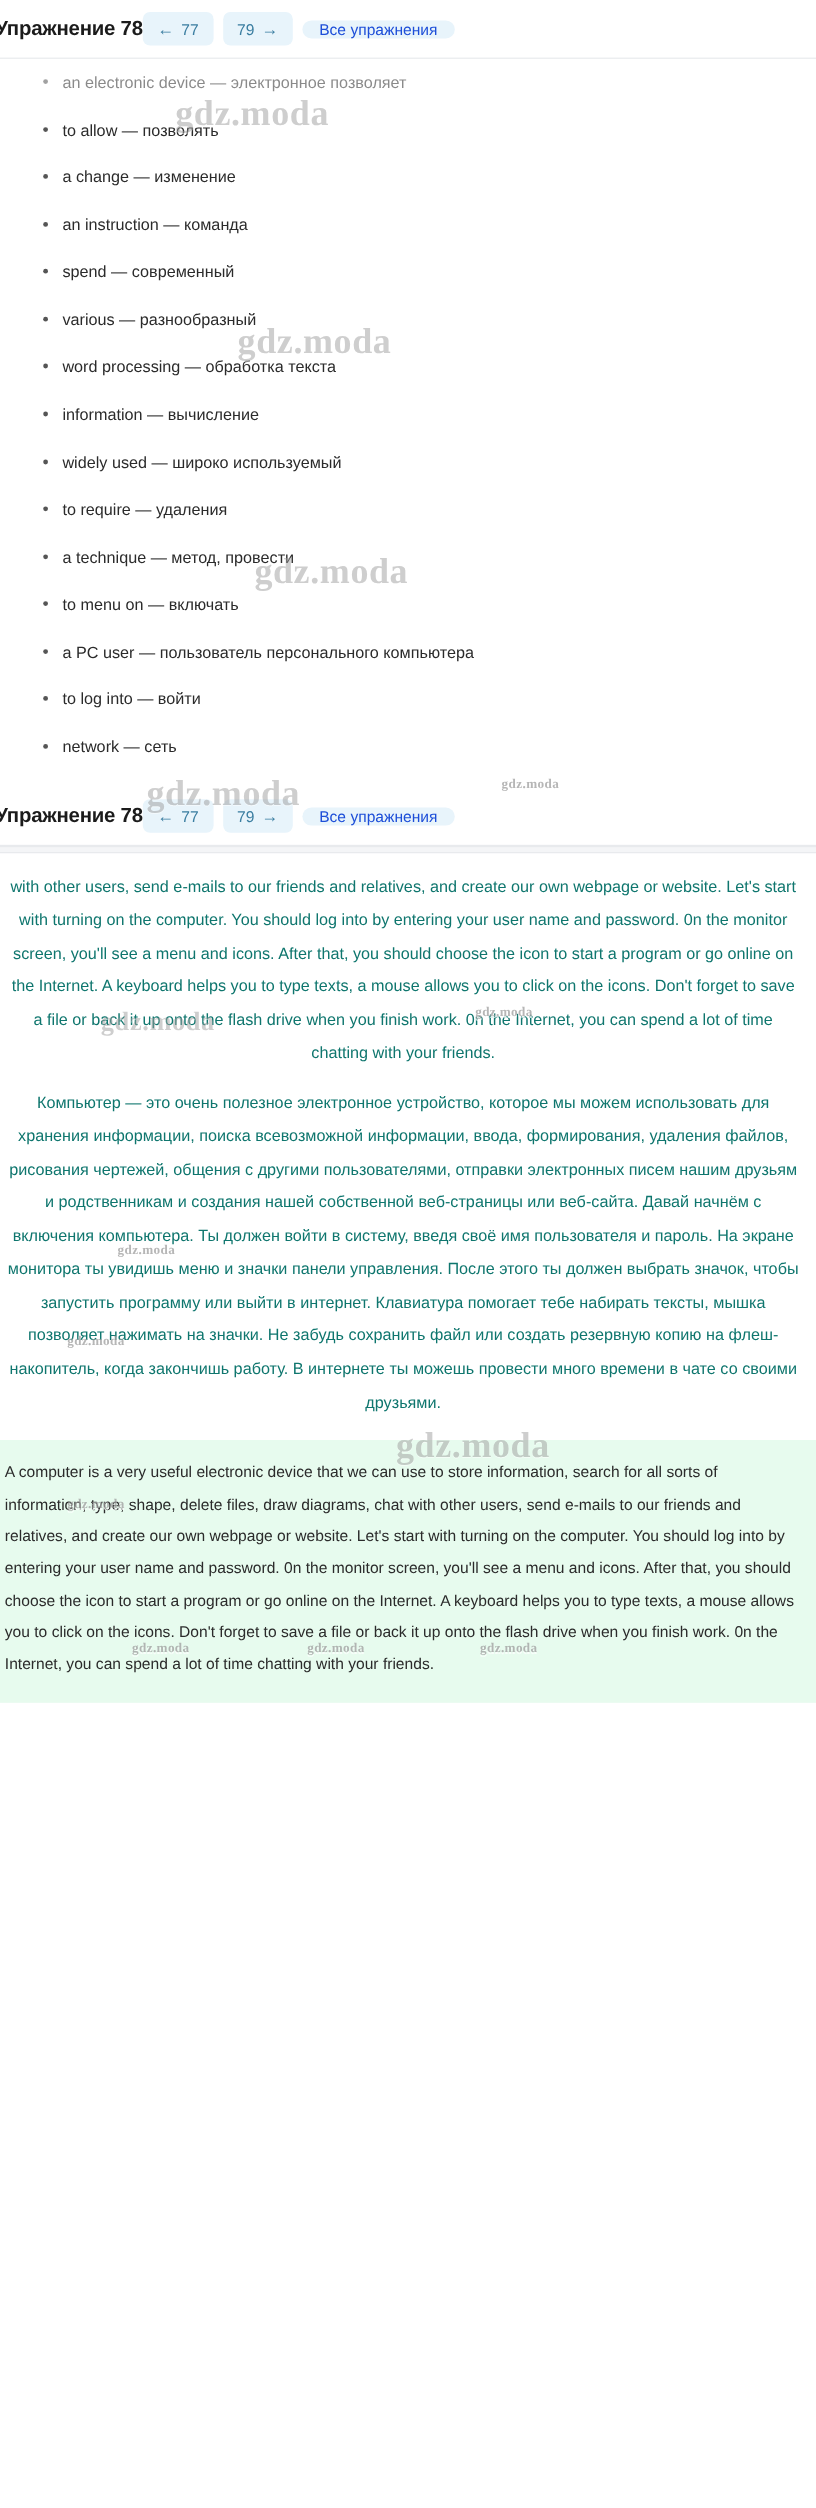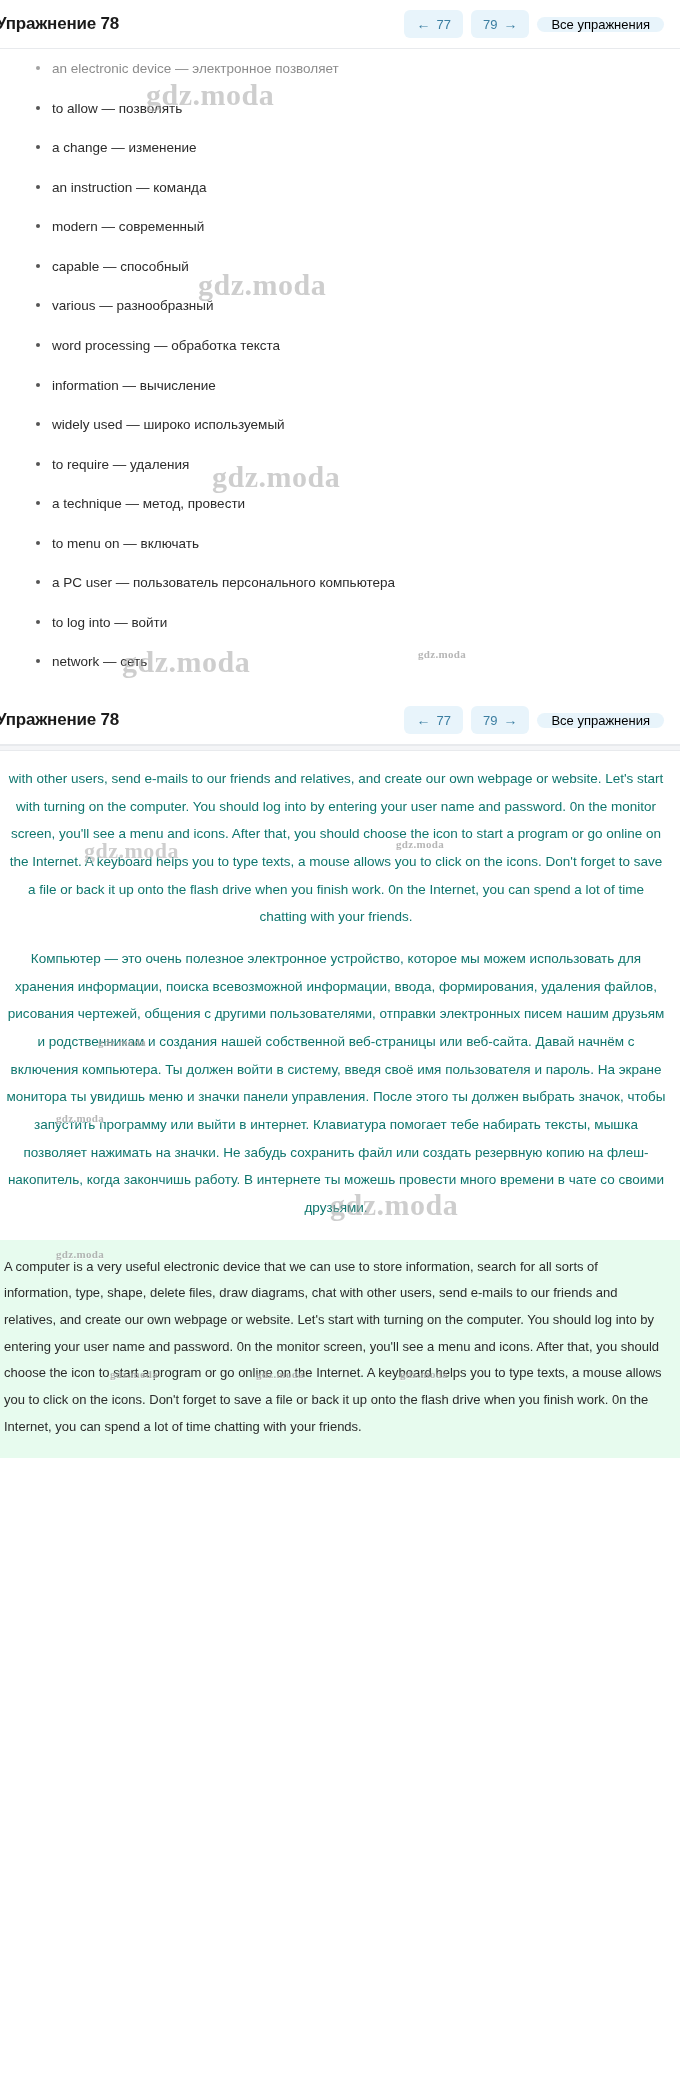--- a/index.html
+++ b/index.html
@@ -14,21 +14,20 @@
     min-height: 2090px;
     position: relative;
     overflow-x: hidden;
   }
 
   
   .exercise-header {
     position: relative;
     display: flex;
     align-items: center;
-    justify-content: space-between;
     padding: 10px 16px 10px 0;
     background: #ffffff;
     border-bottom: 1px solid #e8eaed;
     min-height: 48px;
   }
   .exercise-title {
     font-size: 17px;
     font-weight: bold;
     color: #1b1b1b;
     letter-spacing: -0.2px;
@@ -50,21 +49,21 @@
     font-size: 13px;
     padding: 7px 12px;
     line-height: 1;
     white-space: nowrap;
     cursor: pointer;
   }
   .nav-btn .arrow { font-size: 14px; line-height: 1; }
   .nav-btn .num { font-size: 13px; }
   .all-btn {
     background: #e8f4fb;
-    color: #000000;
+    color: #1d4ed8;
     border-radius: 15px;
     font-size: 13px;
     padding: 0 14px;
     white-space: nowrap;
     cursor: pointer;
   }
 
   
   .vocab-list {
     list-style: none;
@@ -151,22 +150,21 @@
     </div>
     <div class="all-btn">Все упражнения</div>
   </div>
 </div>
 
 <ul class="vocab-list">
   <li class="first-item">an electronic device — электронное позволяет</li>
   <li>to allow — позволять</li>
   <li>a change — изменение</li>
   <li>an instruction — команда</li>
-  <li>modern — современный</li>
-  <li>capable — способный</li>
+  <li>spend — современный</li>
   <li>various — разнообразный</li>
   <li>word processing — обработка текста</li>
   <li>information — вычисление</li>
   <li>widely used — широко используемый</li>
   <li>to require — удаления</li>
   <li>a technique — метод, провести</li>
   <li>to menu on — включать</li>
   <li>a PC user — пользователь персонального компьютера</li>
   <li>to log into — войти</li>
   <li>network — сеть</li>

